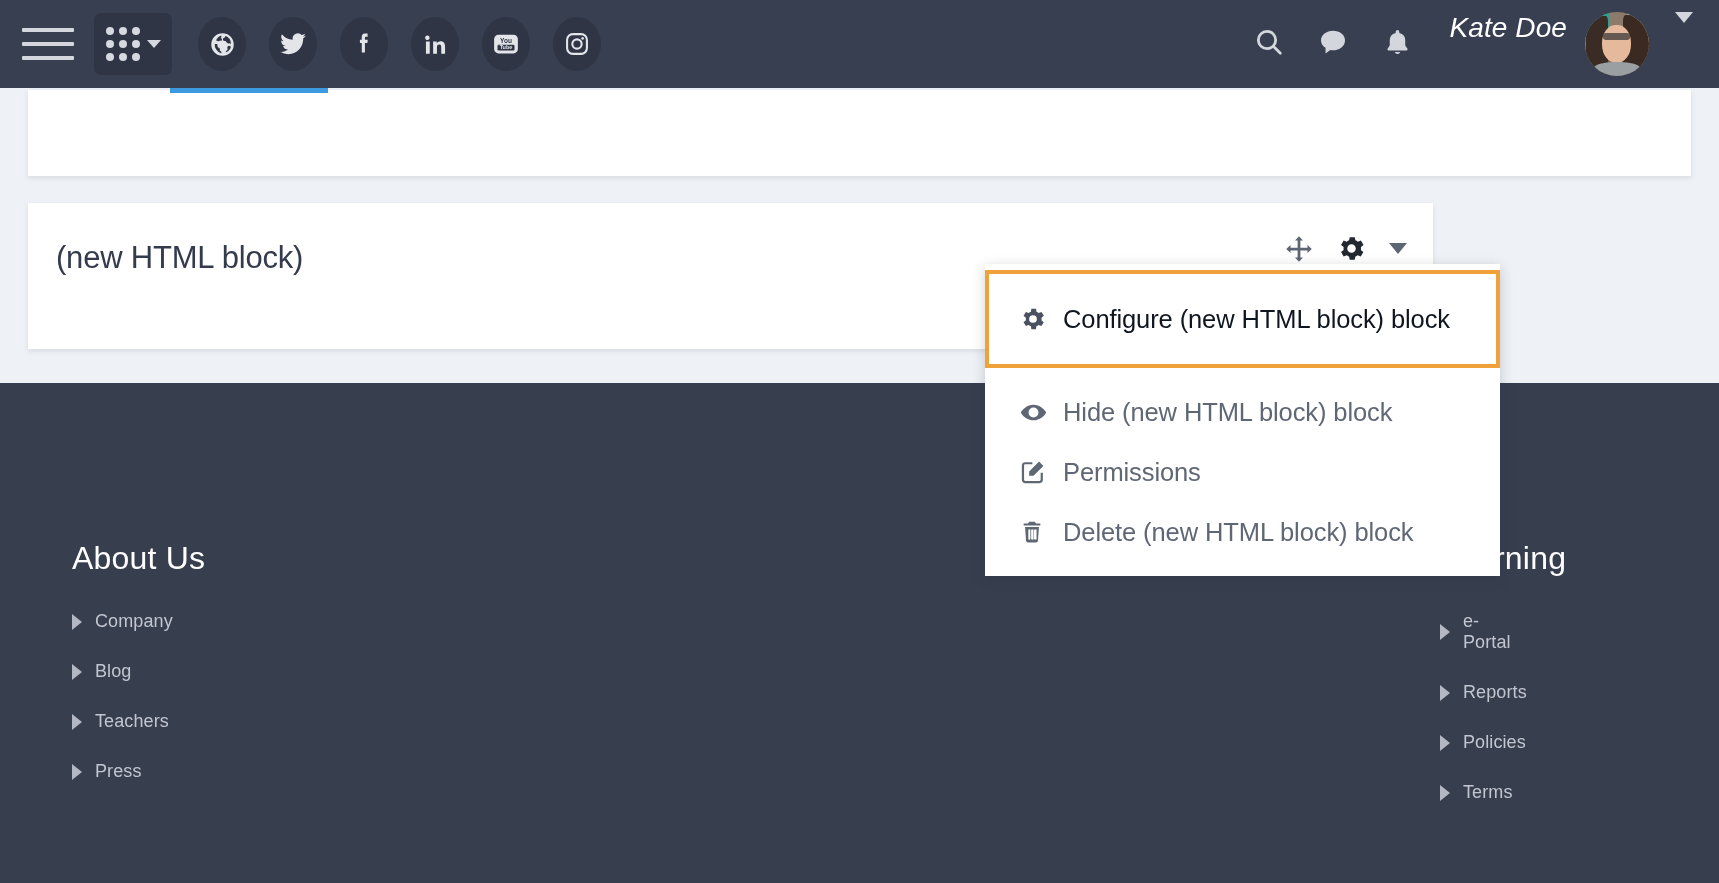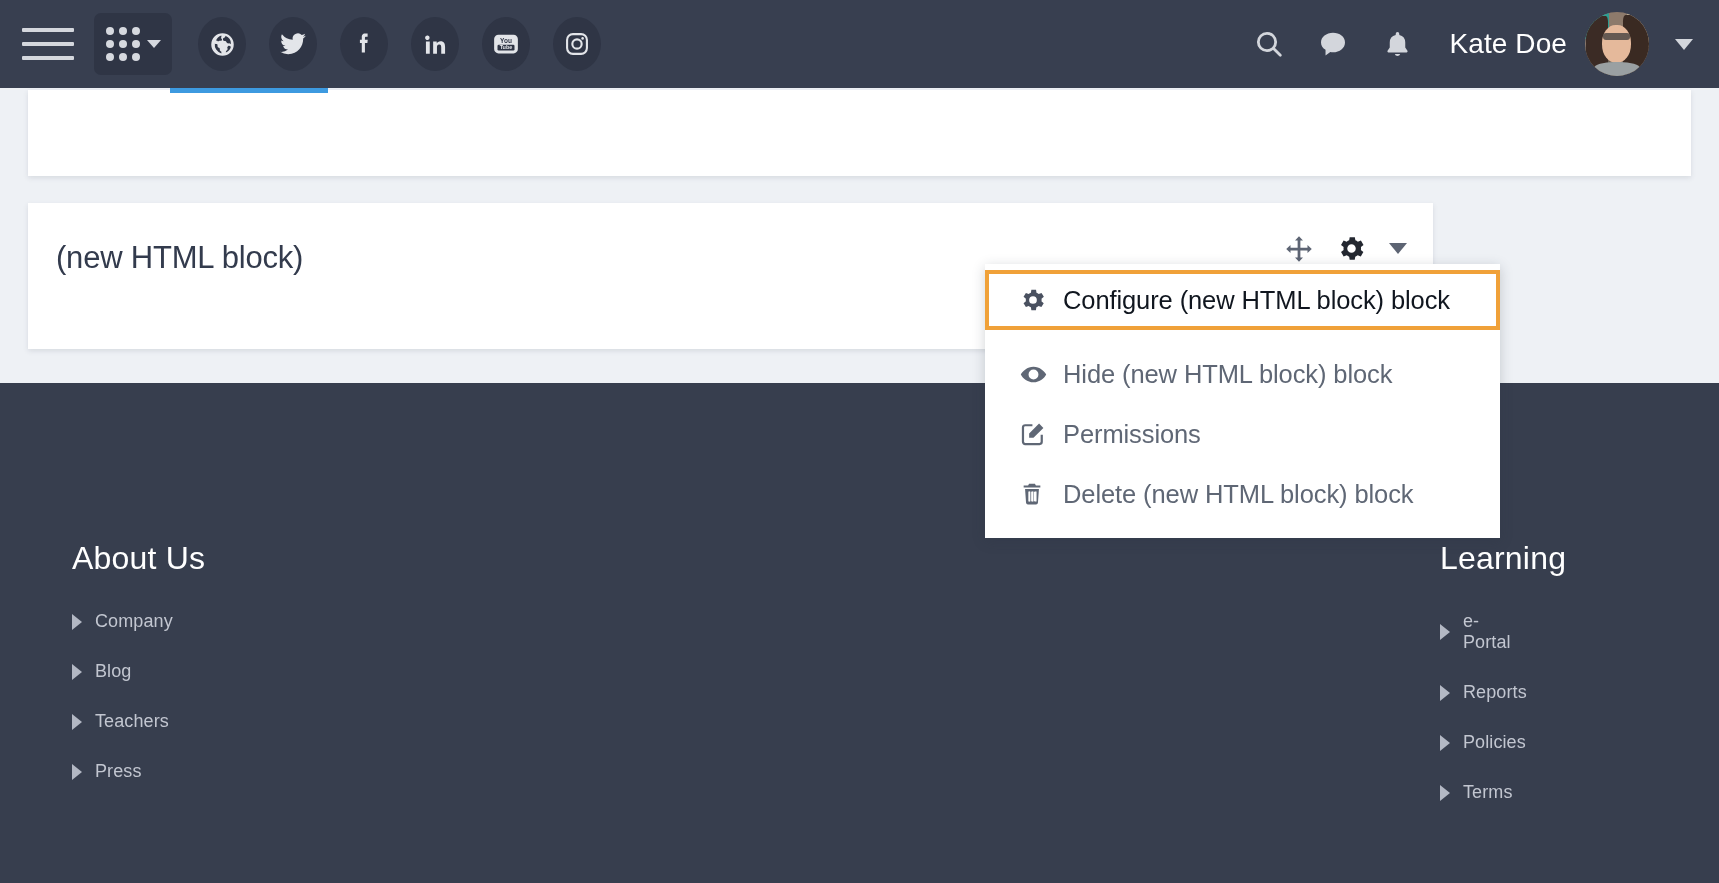--- a/index.html
+++ b/index.html
@@ -93,23 +93,24 @@
     align-items: center;
     justify-content: center;
     cursor: pointer;
     color: #e3e5e9;
   }
   .social-ic svg { display:block; }
 
   .nav-right {
     margin-left: auto;
     display: flex;
-    align-items: center;
+    align-items: flex-start;
     padding-right: 26px;
     gap: 4px;
+    font-style: italic;
   }
   .nav-ic {
     width: 60px;
     height: 60px;
     display: flex;
     align-items: center;
     justify-content: center;
     color: #d3d6dc;
     cursor: pointer;
   }
@@ -241,21 +242,21 @@
     color: #5f6775;
   }
   .menu-item .mi-label {
     font-size: 25.5px;
     color: #5f6775;
     white-space: nowrap;
     letter-spacing: -.1px;
   }
   .menu-item.active {
     border: 4px solid #f0a139;
-    height: 60px;
+    height: 98px;
     padding-left: 30px;
     margin-top: -2px;
   }
   .menu-item.active .mi-icon { color: #4a5160; }
   .menu-item.active .mi-label { color: #10161f; }
   .menu-item.first { margin-top: 6px; }
   .menu-spacer { height: 14px; }
 
   
   .footer {

